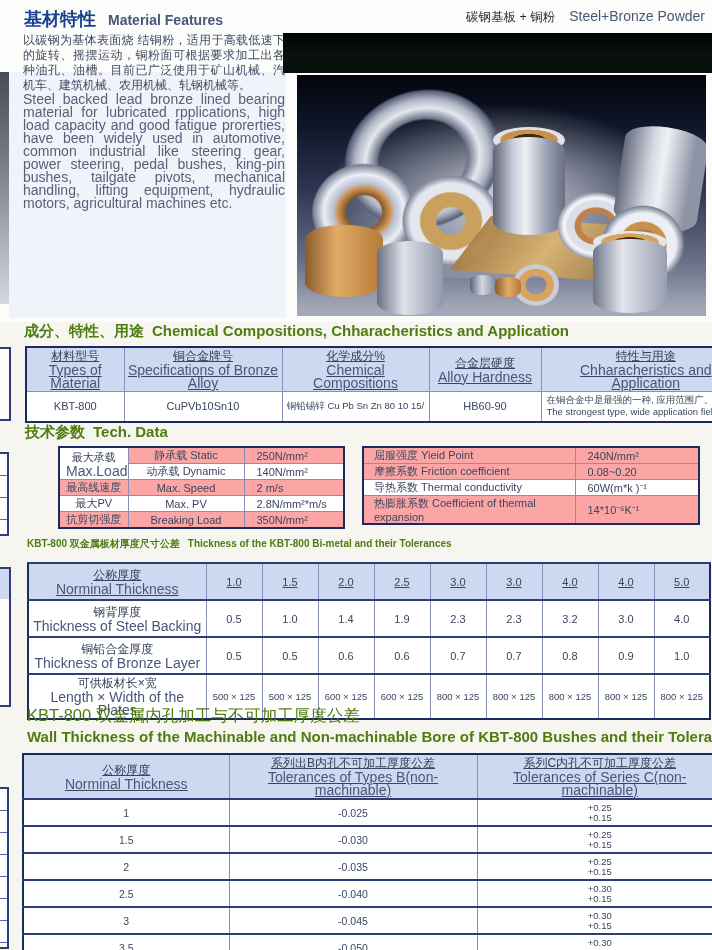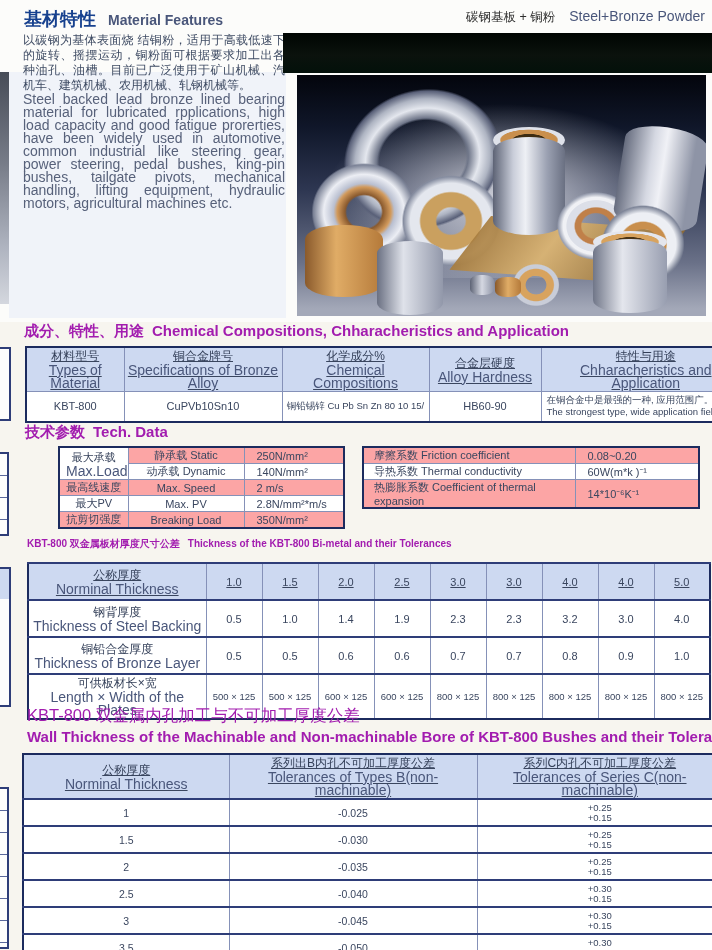--- a/index.html
+++ b/index.html
@@ -48,21 +48,21 @@
     background:linear-gradient(90deg,#6a7082,#dfe2ea 40%,#9298aa);}
   .ring-bot{left:208px;top:182px;width:62px;height:56px;
     background:radial-gradient(closest-side,rgba(0,0,0,0) 32%,#d8a35e 35% 56%,#c9cdd8 60% 72%,rgba(0,0,0,0) 76%);}
   .cyl-br{left:296px;top:164px;width:74px;height:74px;border-radius:36px/13px;
     background:linear-gradient(90deg,#707688,#e4e6ed 40%,#989eb0);}
   .cyl-br-top{left:296px;top:156px;width:74px;height:22px;border-radius:50%;
     background:radial-gradient(closest-side,#4a3415 42%,#d8a35e 46% 76%,#e4e6ed 80%);}
   .bit-a{left:173px;top:200px;width:24px;height:20px;border-radius:10px/6px;background:linear-gradient(90deg,#5d6375,#d5d8e2 50%,#8e94a6);}
   .bit-b{left:198px;top:202px;width:26px;height:20px;border-radius:11px/6px;background:linear-gradient(90deg,#8a5a2c,#e0ac66 50%,#b57a3a);}
 
-  h2{position:absolute;margin:0;font-size:15px;font-weight:bold;color:#a21caf;white-space:nowrap;}
+  h2{position:absolute;margin:0;font-size:15px;font-weight:bold;color:#4d7c0f;white-space:nowrap;}
   .h2-en{margin-left:8px;}
   .bore-h1{font-size:16.5px;font-weight:normal;}
 
   table{border-collapse:collapse;table-layout:fixed;background:#fff;position:absolute;}
   td,th{border:1px solid #8591b8;overflow:hidden;text-align:center;vertical-align:middle;padding:1px 3px;
     font-weight:normal;color:#3a465f;font-size:11px;}
   table{border:2px solid #1c2b5e;}
   .zh{font-size:12px;color:#333f58;line-height:15px;}
   .en{font-size:14px;color:#49567a;line-height:13px;}
   .hdr td,.hdr th{background:#cdd9f1;text-decoration:underline;}
@@ -213,20 +213,24 @@
       <td class="val">350N/mm²</td>
     </tr>
   </tbody>
     </table>
   <table class="tech" style="left:362px;top:446px;width:336px;">
     <colgroup>
         <col style="width:212px">
         <col style="width:124px">
       </colgroup>
     <tbody>
+        <tr class="blue">
+      <td class="lleft">屈服强度 Yieid Point</td>
+      <td class="val">240N/mm²</td>
+    </tr>
     <tr class="blue">
       <td class="lleft">摩擦系数 Friction coefficient</td>
       <td class="val">0.08~0.20</td>
     </tr>
     <tr>
       <td class="lleft">导热系数 Thermal conductivity</td>
       <td class="val">60W(m*k )⁻¹</td>
     </tr>
     <tr class="blue">
       <td class="lleft">热膨胀系数 Coefficient of thermal expansion</td>

